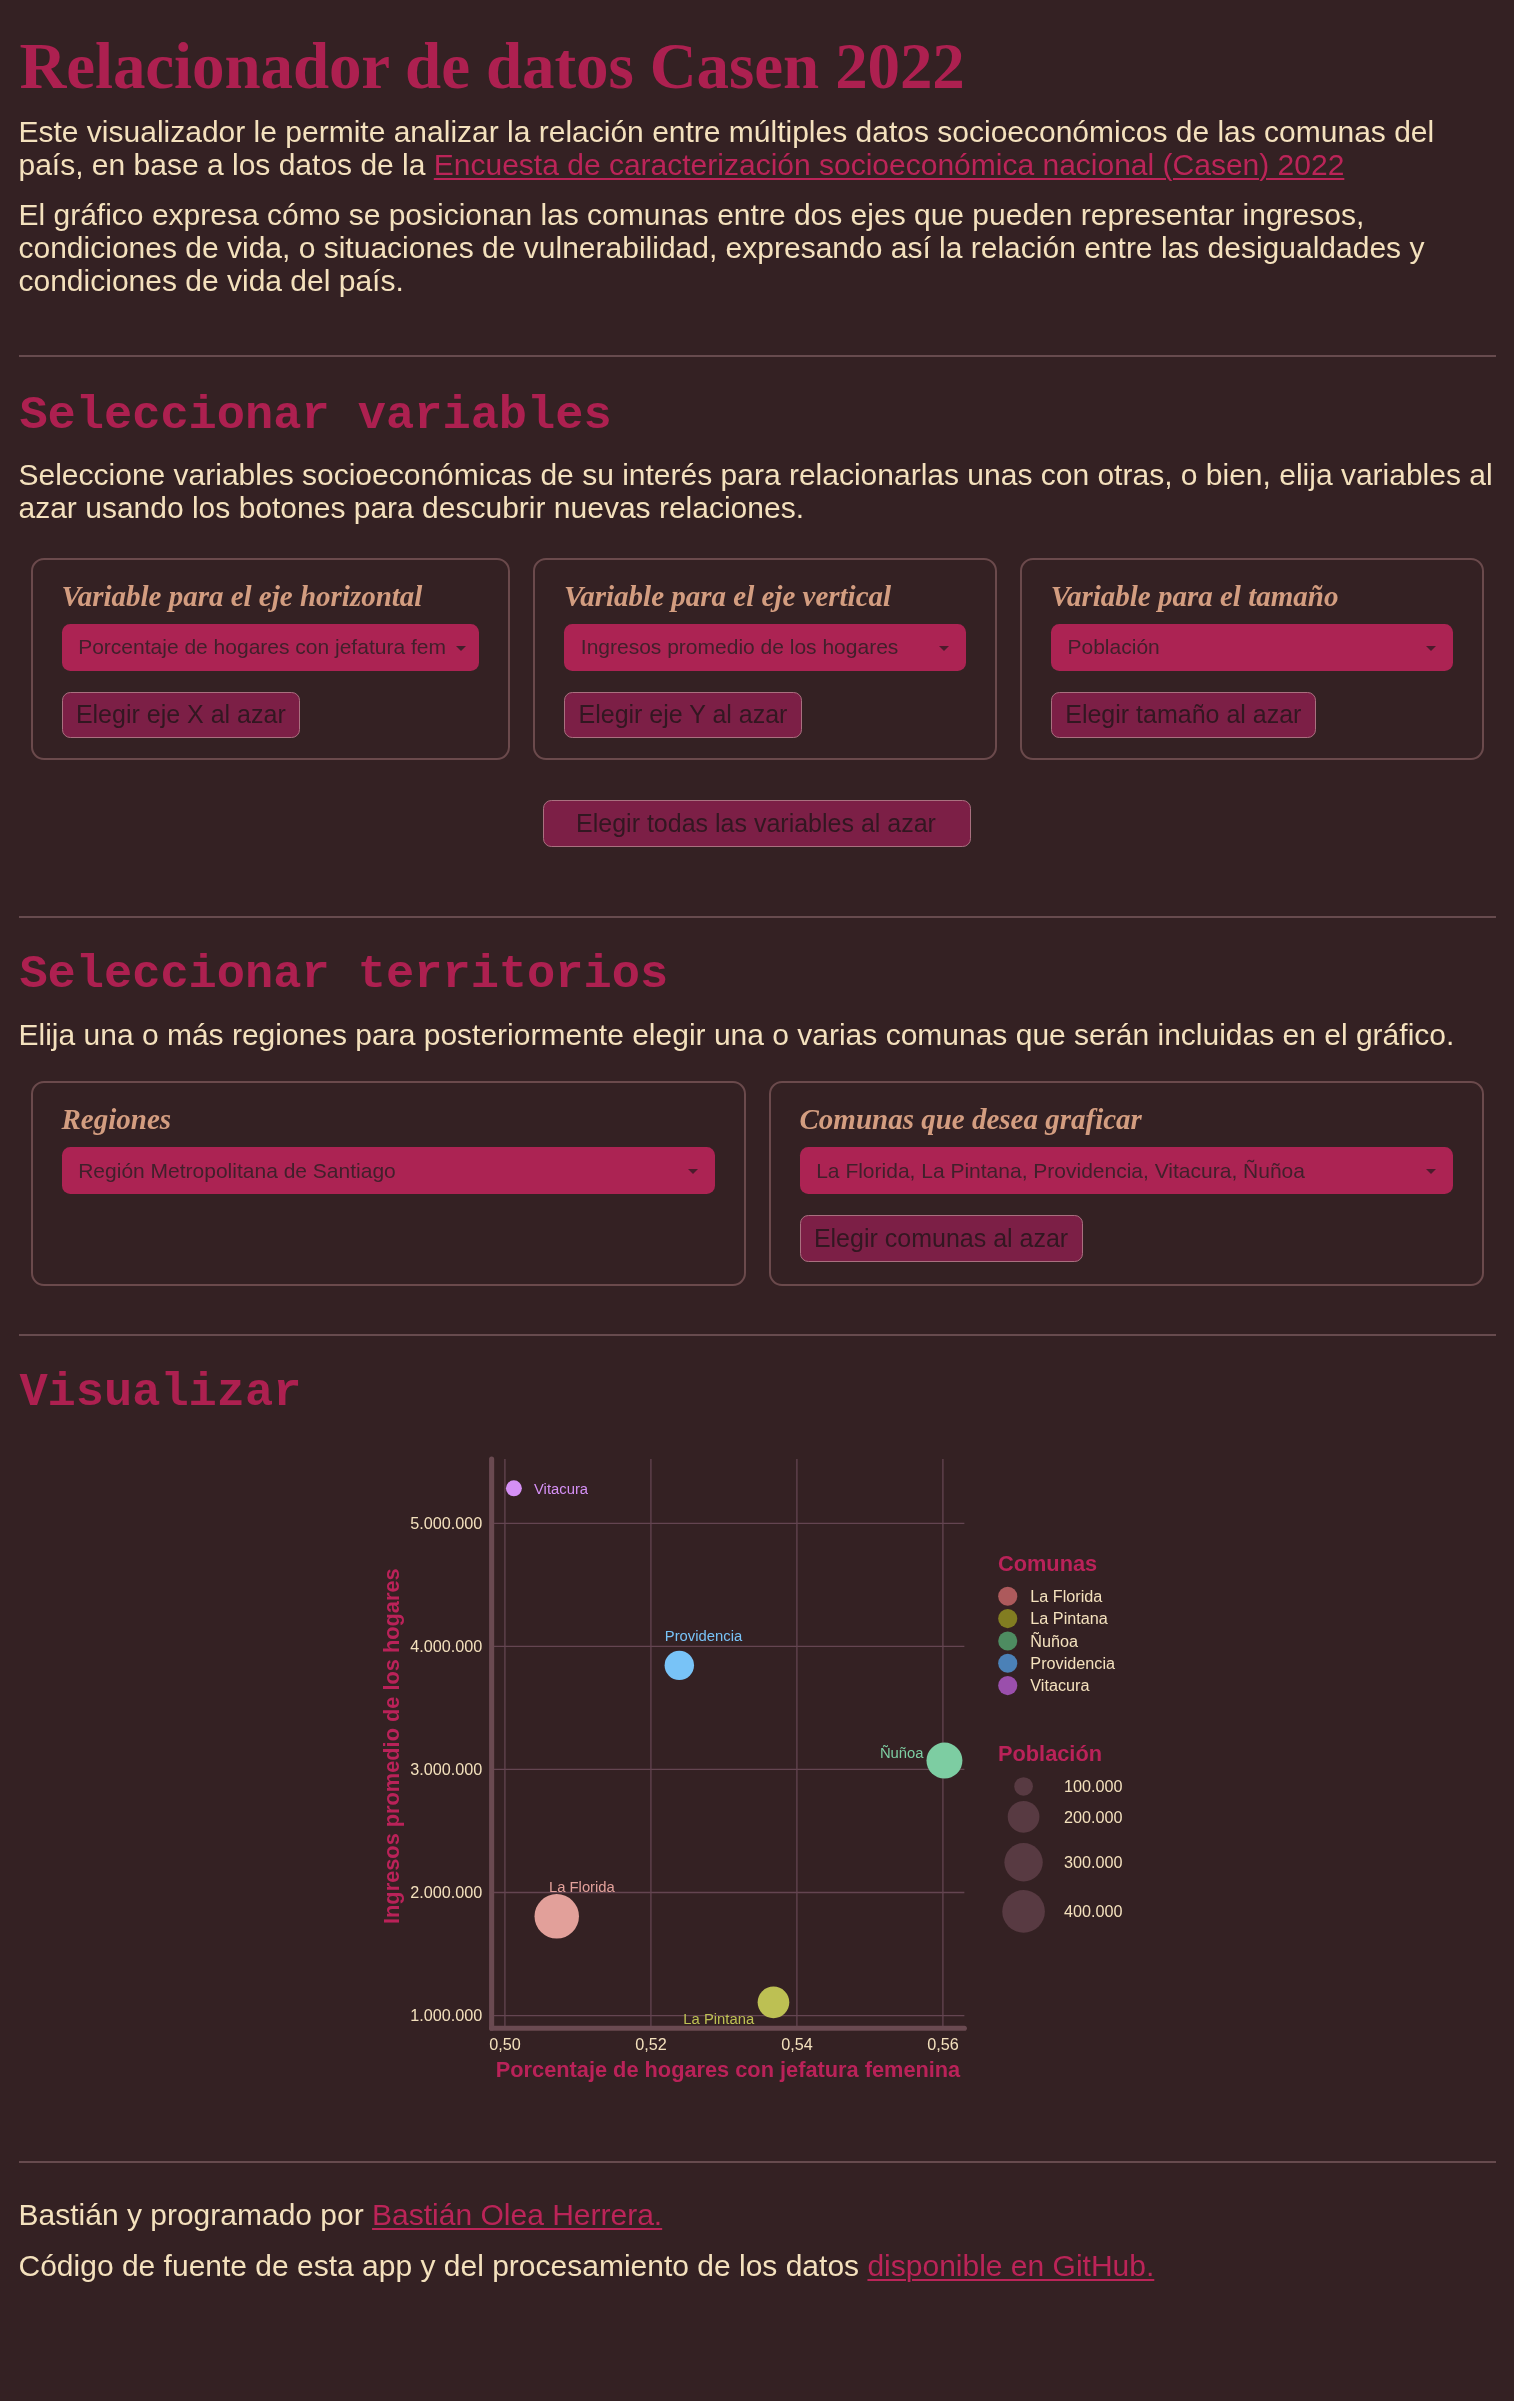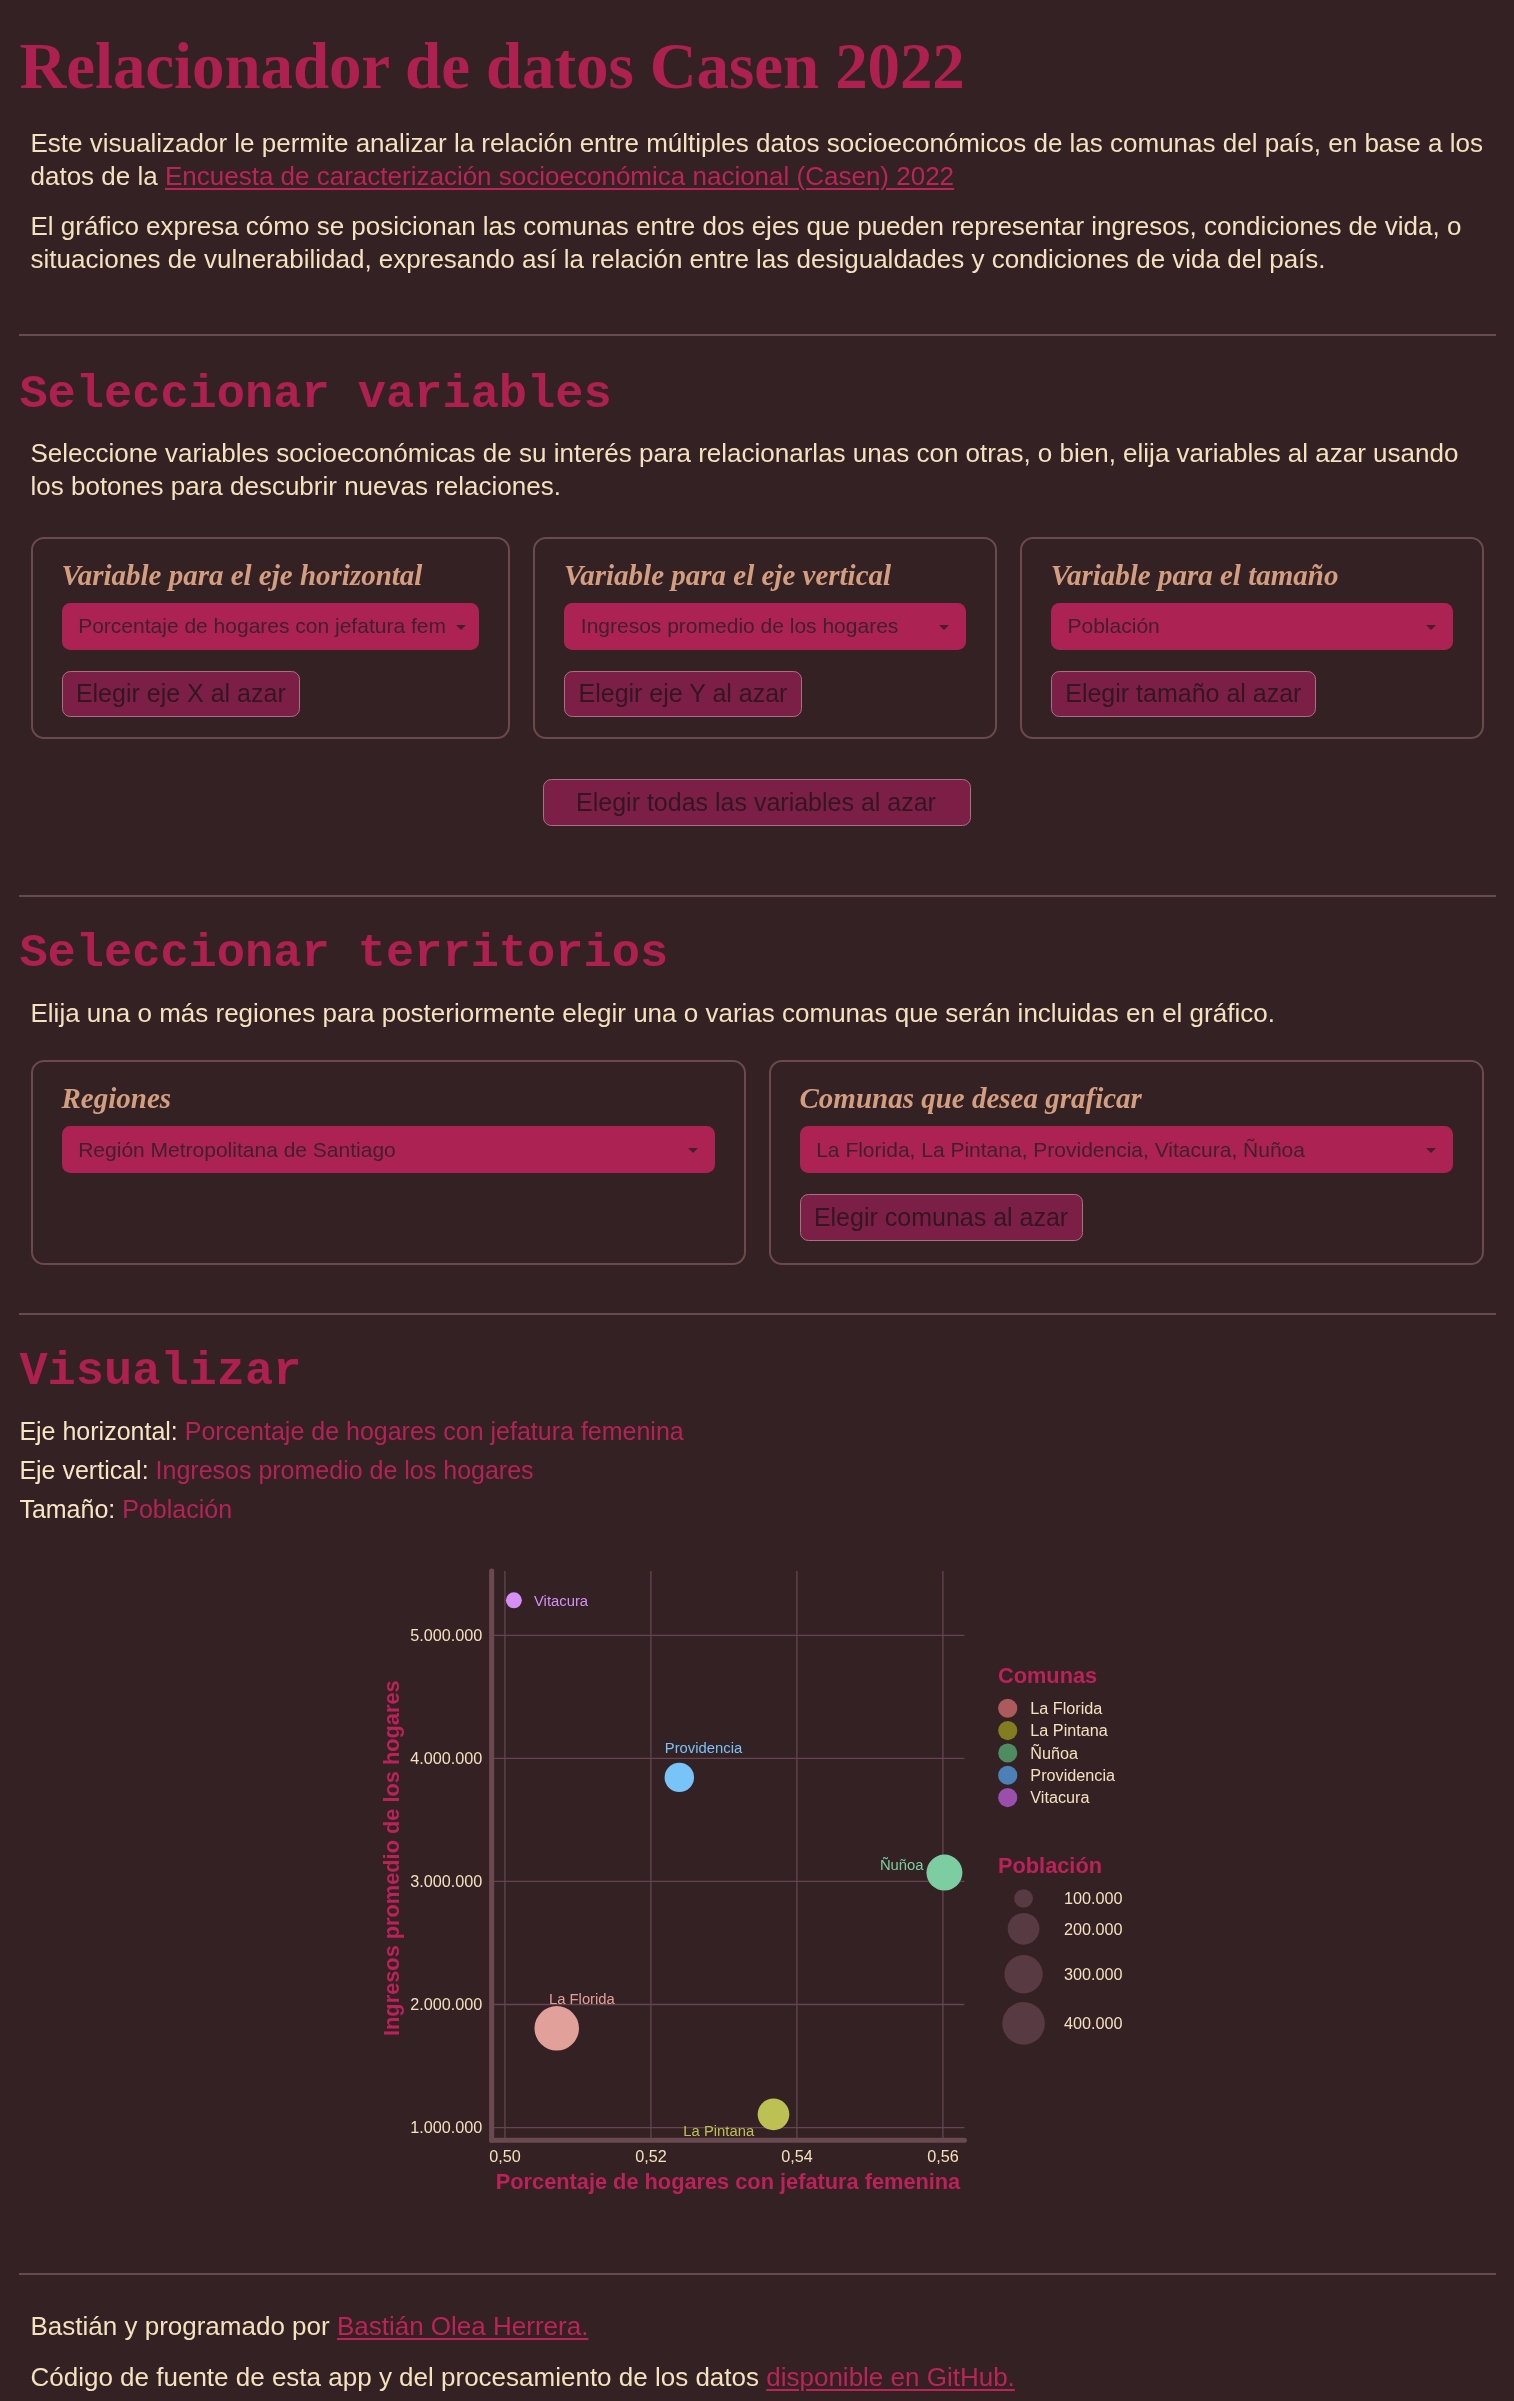--- a/index.html
+++ b/index.html
@@ -28,23 +28,23 @@
   h2.sec-title{
     font-family:Liberation Mono, monospace;
     font-weight:700;
     font-size:47px;
     line-height:1;
     color:#ad2050;
     margin:0;
     padding:0 0 0 0.9px;
   }
   p.body{
-    font-size:26px;
+    font-size:30px;
     line-height:33px;
-    margin:12px;
+    margin:0;
     color:#f4e1bd;
   }
   a.link{color:#bb2458;text-decoration:underline;text-underline-offset:2.8px;text-decoration-thickness:1.5px;}
   hr.div{
     border:none;
     border-top:2.8px solid #674b4e;
     margin:0;
   }
 
   .cards{display:flex;gap:23px;margin:0 0 0 12px;width:1453px;}
@@ -199,25 +199,20 @@
         <span class="sel-text">La Florida, La Pintana, Providencia, Vitacura, Ñuñoa</span>
         <span class="caret caret-thin"></span>
       </div>
       <button class="btn">Elegir comunas al azar</button>
     </div>
   </div>
 
   <hr class="div" id="divider3">
 
   <h2 class="sec-title" id="viztitle">Visualizar</h2>
-  <div class="viz-meta" id="vizmeta">
-    <div><span>Eje horizontal:</span> <span class="val">Porcentaje de hogares con jefatura femenina</span></div>
-    <div><span>Eje vertical:</span> <span class="val">Ingresos promedio de los hogares</span></div>
-    <div><span>Tamaño:</span> <span class="val">Población</span></div>
-  </div>
 
   <div class="chart-wrap" id="chartwrap">
     <svg id="chart-svg" width="1514" height="686" viewBox="0 0 1634 740">
         <g>
           <line x1="530.6" x2="1040.8" y1="629.5902744759023" y2="629.5902744759023" stroke="#644551" stroke-width="1.4"></line>
           <line x1="530.6" x2="1040.8" y1="496.80445212880915" y2="496.80445212880915" stroke="#644551" stroke-width="1.4"></line>
           <line x1="530.6" x2="1040.8" y1="364.018629781716" y2="364.018629781716" stroke="#644551" stroke-width="1.4"></line>
           <line x1="530.6" x2="1040.8" y1="231.23280743462288" y2="231.23280743462288" stroke="#644551" stroke-width="1.4"></line>
           <line x1="530.6" x2="1040.8" y1="98.4469850875297" y2="98.4469850875297" stroke="#644551" stroke-width="1.4"></line>
           <line x1="544.9385423100679" x2="544.9385423100679" y1="29" y2="643.4" stroke="#644551" stroke-width="1.4"></line>

